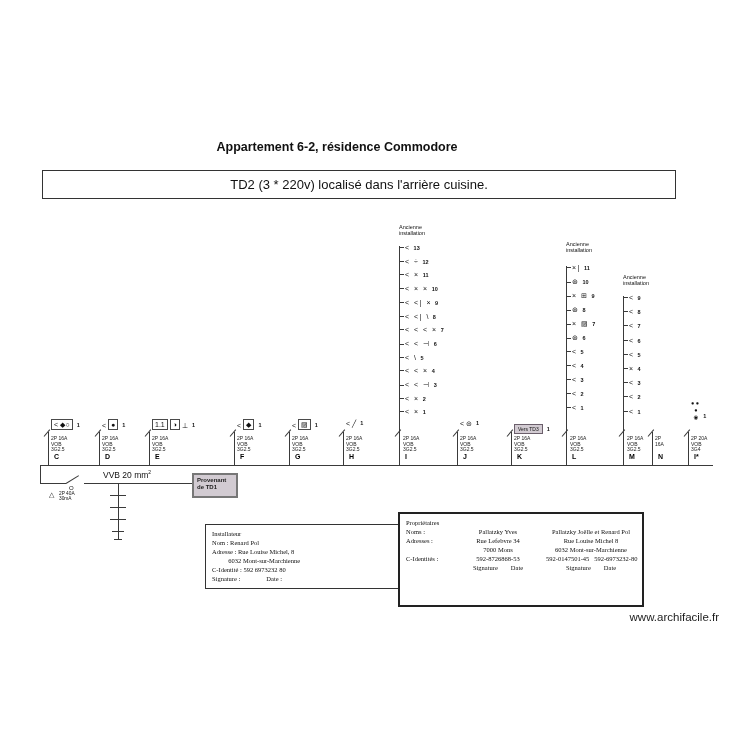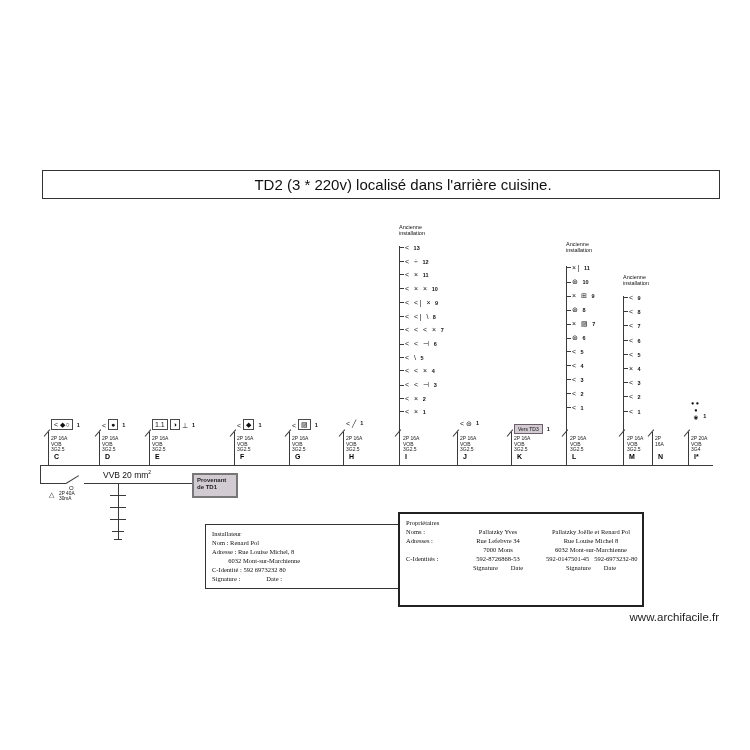--- a/index.html
+++ b/index.html
@@ -5,21 +5,21 @@
   html,body{margin:0;padding:0;background:#fff;}
   #canvas{position:relative;width:750px;height:750px;background:#ffffff;overflow:hidden;
           font-family:"Liberation Sans",sans-serif;color:#111;}
   .hline{position:absolute;height:1px;background:#3a3a3a;}
   .vline{position:absolute;width:1px;background:#3a3a3a;}
   .tick{position:absolute;width:9px;height:1px;background:#3a3a3a;
         transform:rotate(-50deg);transform-origin:left center;}
   .title{position:absolute;left:42px;top:140px;width:590px;text-align:center;
          font-size:12.5px;font-weight:bold;}
   .subtitle-box{position:absolute;left:42px;top:170px;width:632px;height:27px;
-                border:1.5px solid #333;text-align:center;line-height:27px;font-size:15px;padding-left:44px;}
+                border:1.5px solid #333;text-align:center;line-height:27px;font-size:13px;}
   .symrow{position:absolute;display:flex;align-items:flex-end;gap:2px;
           font-size:7px;line-height:9px;white-space:nowrap;color:#111;}
   .sym{display:inline-block;}
   .sym.boxed{border:1px solid #4a4a4a;padding:0 2px;}
   .sym.graybox{border:1px solid #6b5f6b;background:#d2cbd2;padding:1px 3px;
                font-size:5px;line-height:6px;}
   .sym.pre{white-space:pre;text-align:center;font-size:5.5px;line-height:7px;}
   .cnt{font-size:5.5px;font-weight:bold;margin-left:2px;}
   .rating{position:absolute;font-size:5px;line-height:5.5px;white-space:pre;color:#222;}
   .letter{position:absolute;font-size:7px;font-weight:bold;color:#000;}
@@ -48,20 +48,21 @@
   .orow{display:grid;grid-template-columns:44px 96px 1fr;}
   .ocell{white-space:pre;}
   .ocell.c1,.ocell.c2{text-align:center;}
   .watermark{position:absolute;right:31px;top:611px;font-size:11.5px;color:#1c1c1c;}
 </style>
 </head>
 <body>
 
 <div id="canvas">
 
+  <div class="title">Appartement 6-2, résidence Commodore</div>
 
   <div class="subtitle-box">
     <span>TD2  (3 * 220v) localisé dans l'arrière cuisine.</span>
   </div>
 
   <div class="hline" style="left:40px;top:465px;width:673px;"></div>
   <div class="vline" style="left:40px;top:465px;height:19px;"></div>
   <div class="hline" style="left:40px;top:483px;width:26px;"></div>
   <div class="hline" style="left:84px;top:483px;width:108px;"></div>
   <div class="hline" style="left:66px;top:483px;width:15px;transform:rotate(-32deg);transform-origin:left center;"></div>

